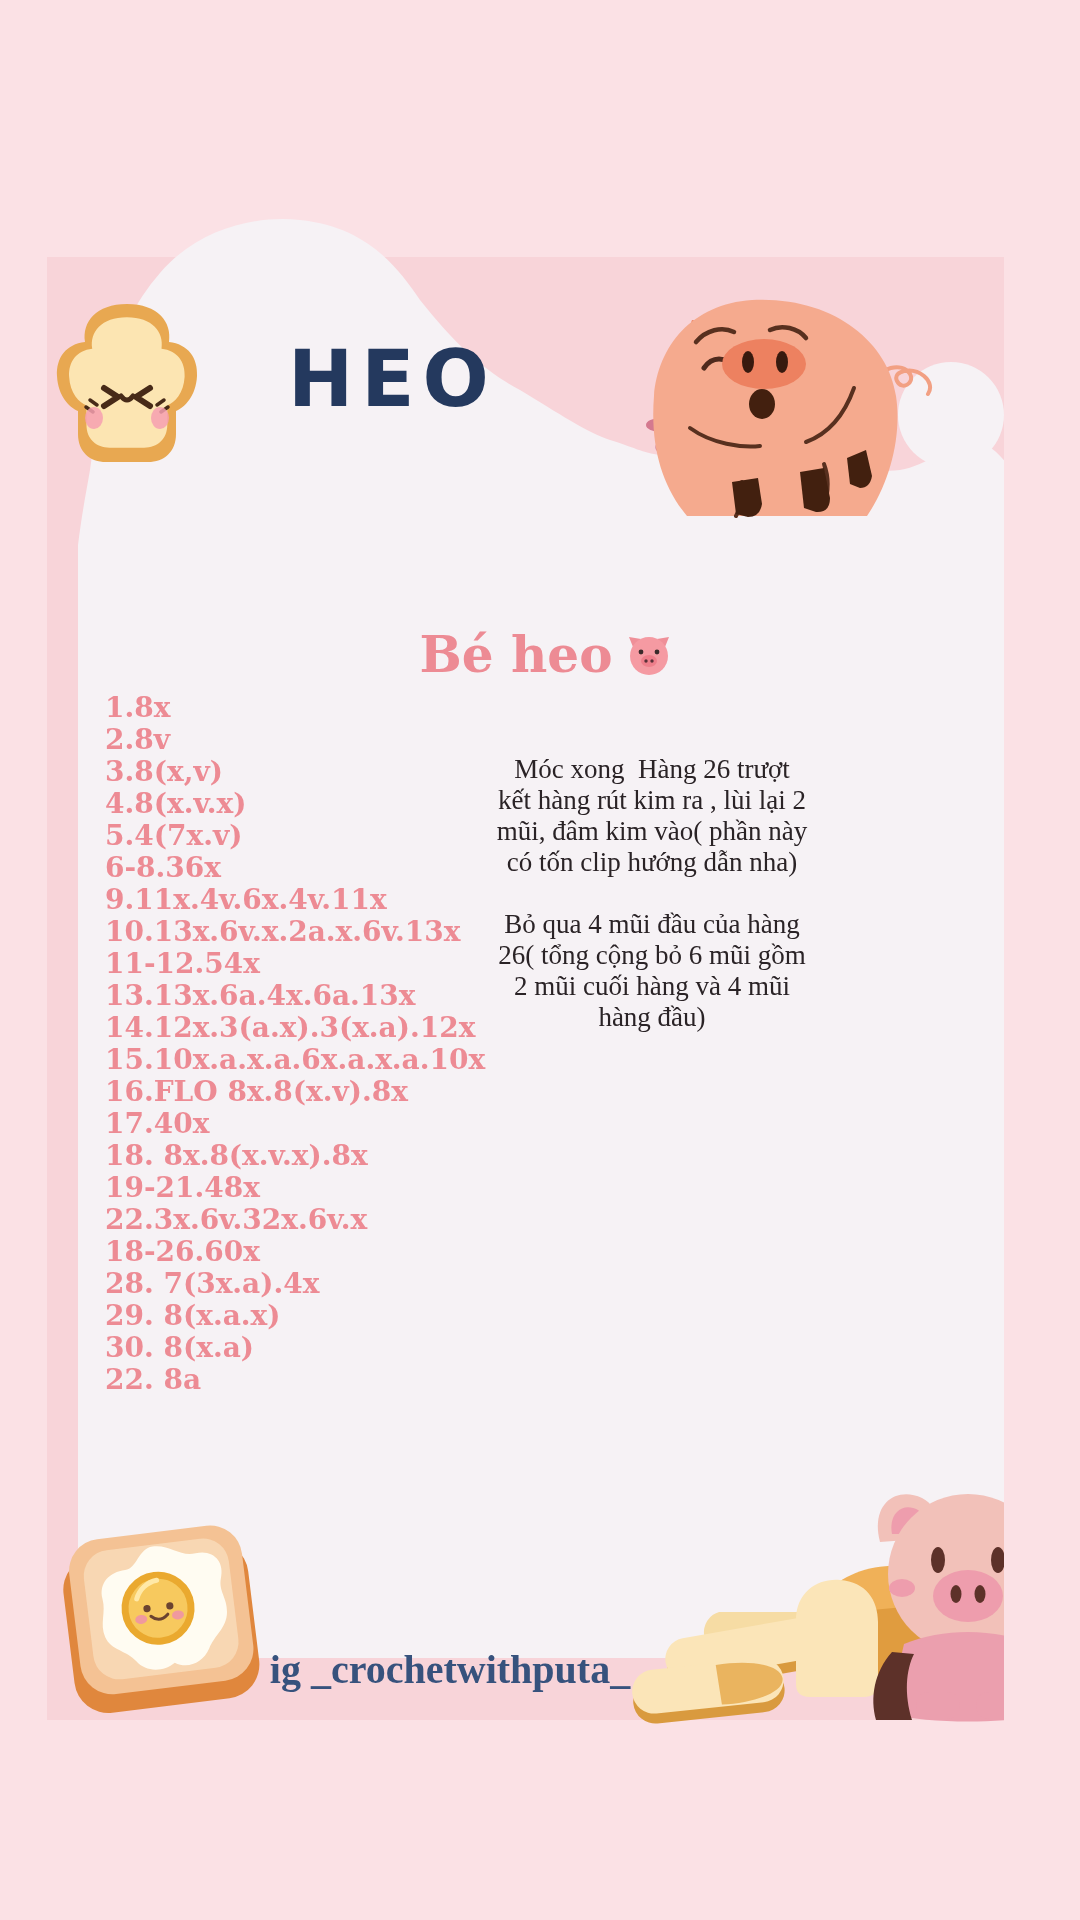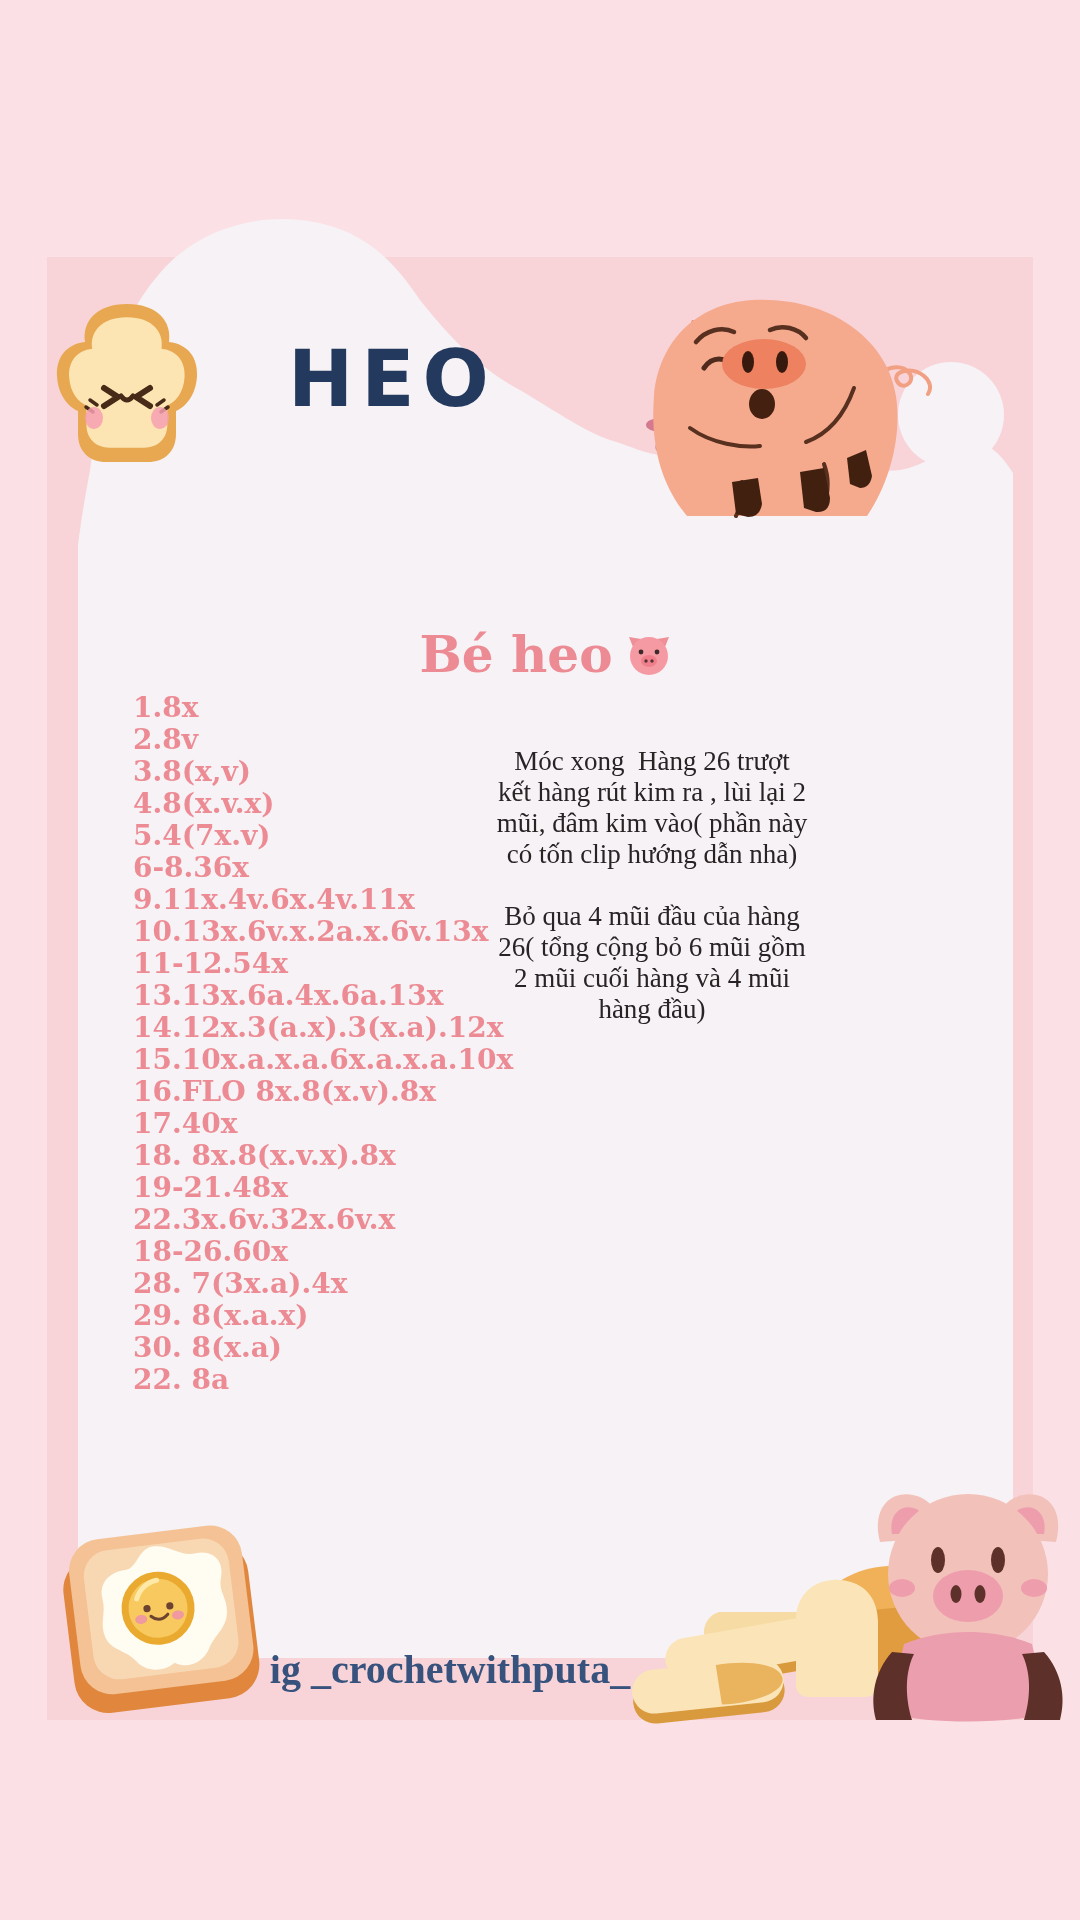--- a/index.html
+++ b/index.html
@@ -1,18 +1,18 @@
 <!DOCTYPE html>
 <html><head>
 <meta charset="utf-8">
 <style>
   html,body{margin:0;padding:0;}
   body{background:#fbe1e5;}
   .stage{
-    position:relative;width:1080px;height:1920px;overflow:hidden;
+    position:relative;width:1004px;height:1920px;overflow:hidden;
     background:#fbe1e5;font-family:"DejaVu Serif",serif;
   }
   .inner-bg{
     position:absolute;left:47px;top:257px;width:986px;height:1463px;
     background:#f8d4d9;
   }
   .card-svg{position:absolute;left:78px;top:213px;width:935px;height:1445px;}
   .white-circle{
     position:absolute;left:898px;top:362px;width:106px;height:106px;
     border-radius:50%;background:#f6f2f5;
@@ -34,33 +34,33 @@
     color:#ed8b94;font-family:"DejaVu Serif",serif;font-weight:700;
     font-size:50px;line-height:1;white-space:nowrap;
   }
   .sr-only{position:absolute;width:1px;height:1px;overflow:hidden;clip:rect(0 0 0 0);}
   
   .pattern{
     position:absolute;left:105px;top:692px;width:908px;
     color:#ed8b94;font-family:"DejaVu Serif",serif;font-weight:700;
     font-size:28px;line-height:32px;
   }
-  .row{white-space:nowrap;margin-left:28px;}
+  .row{white-space:nowrap;}
   .row27{white-space:normal;}
   .row27 .dark-inline{
     color:#272123;font-family:"Liberation Serif",serif;font-weight:700;
     font-size:29px;
   }
   
   .notes{
     position:absolute;left:452px;top:742px;width:400px;text-align:center;
     color:#2a2326;font-family:"Liberation Serif",serif;
     font-size:27px;line-height:31px;
   }
-  .note-block{margin:4px 0 31px 0;}
+  .note-block{margin:12px 0 31px 0;}
   .note-line{white-space:pre-wrap;}
   
   .footer{
     position:absolute;left:190px;top:1648px;width:520px;text-align:center;
     color:#37527d;font-family:"Liberation Serif",serif;font-weight:700;
     font-size:40px;line-height:1.1;white-space:nowrap;
   }
 </style>
 </head>
 <body>

